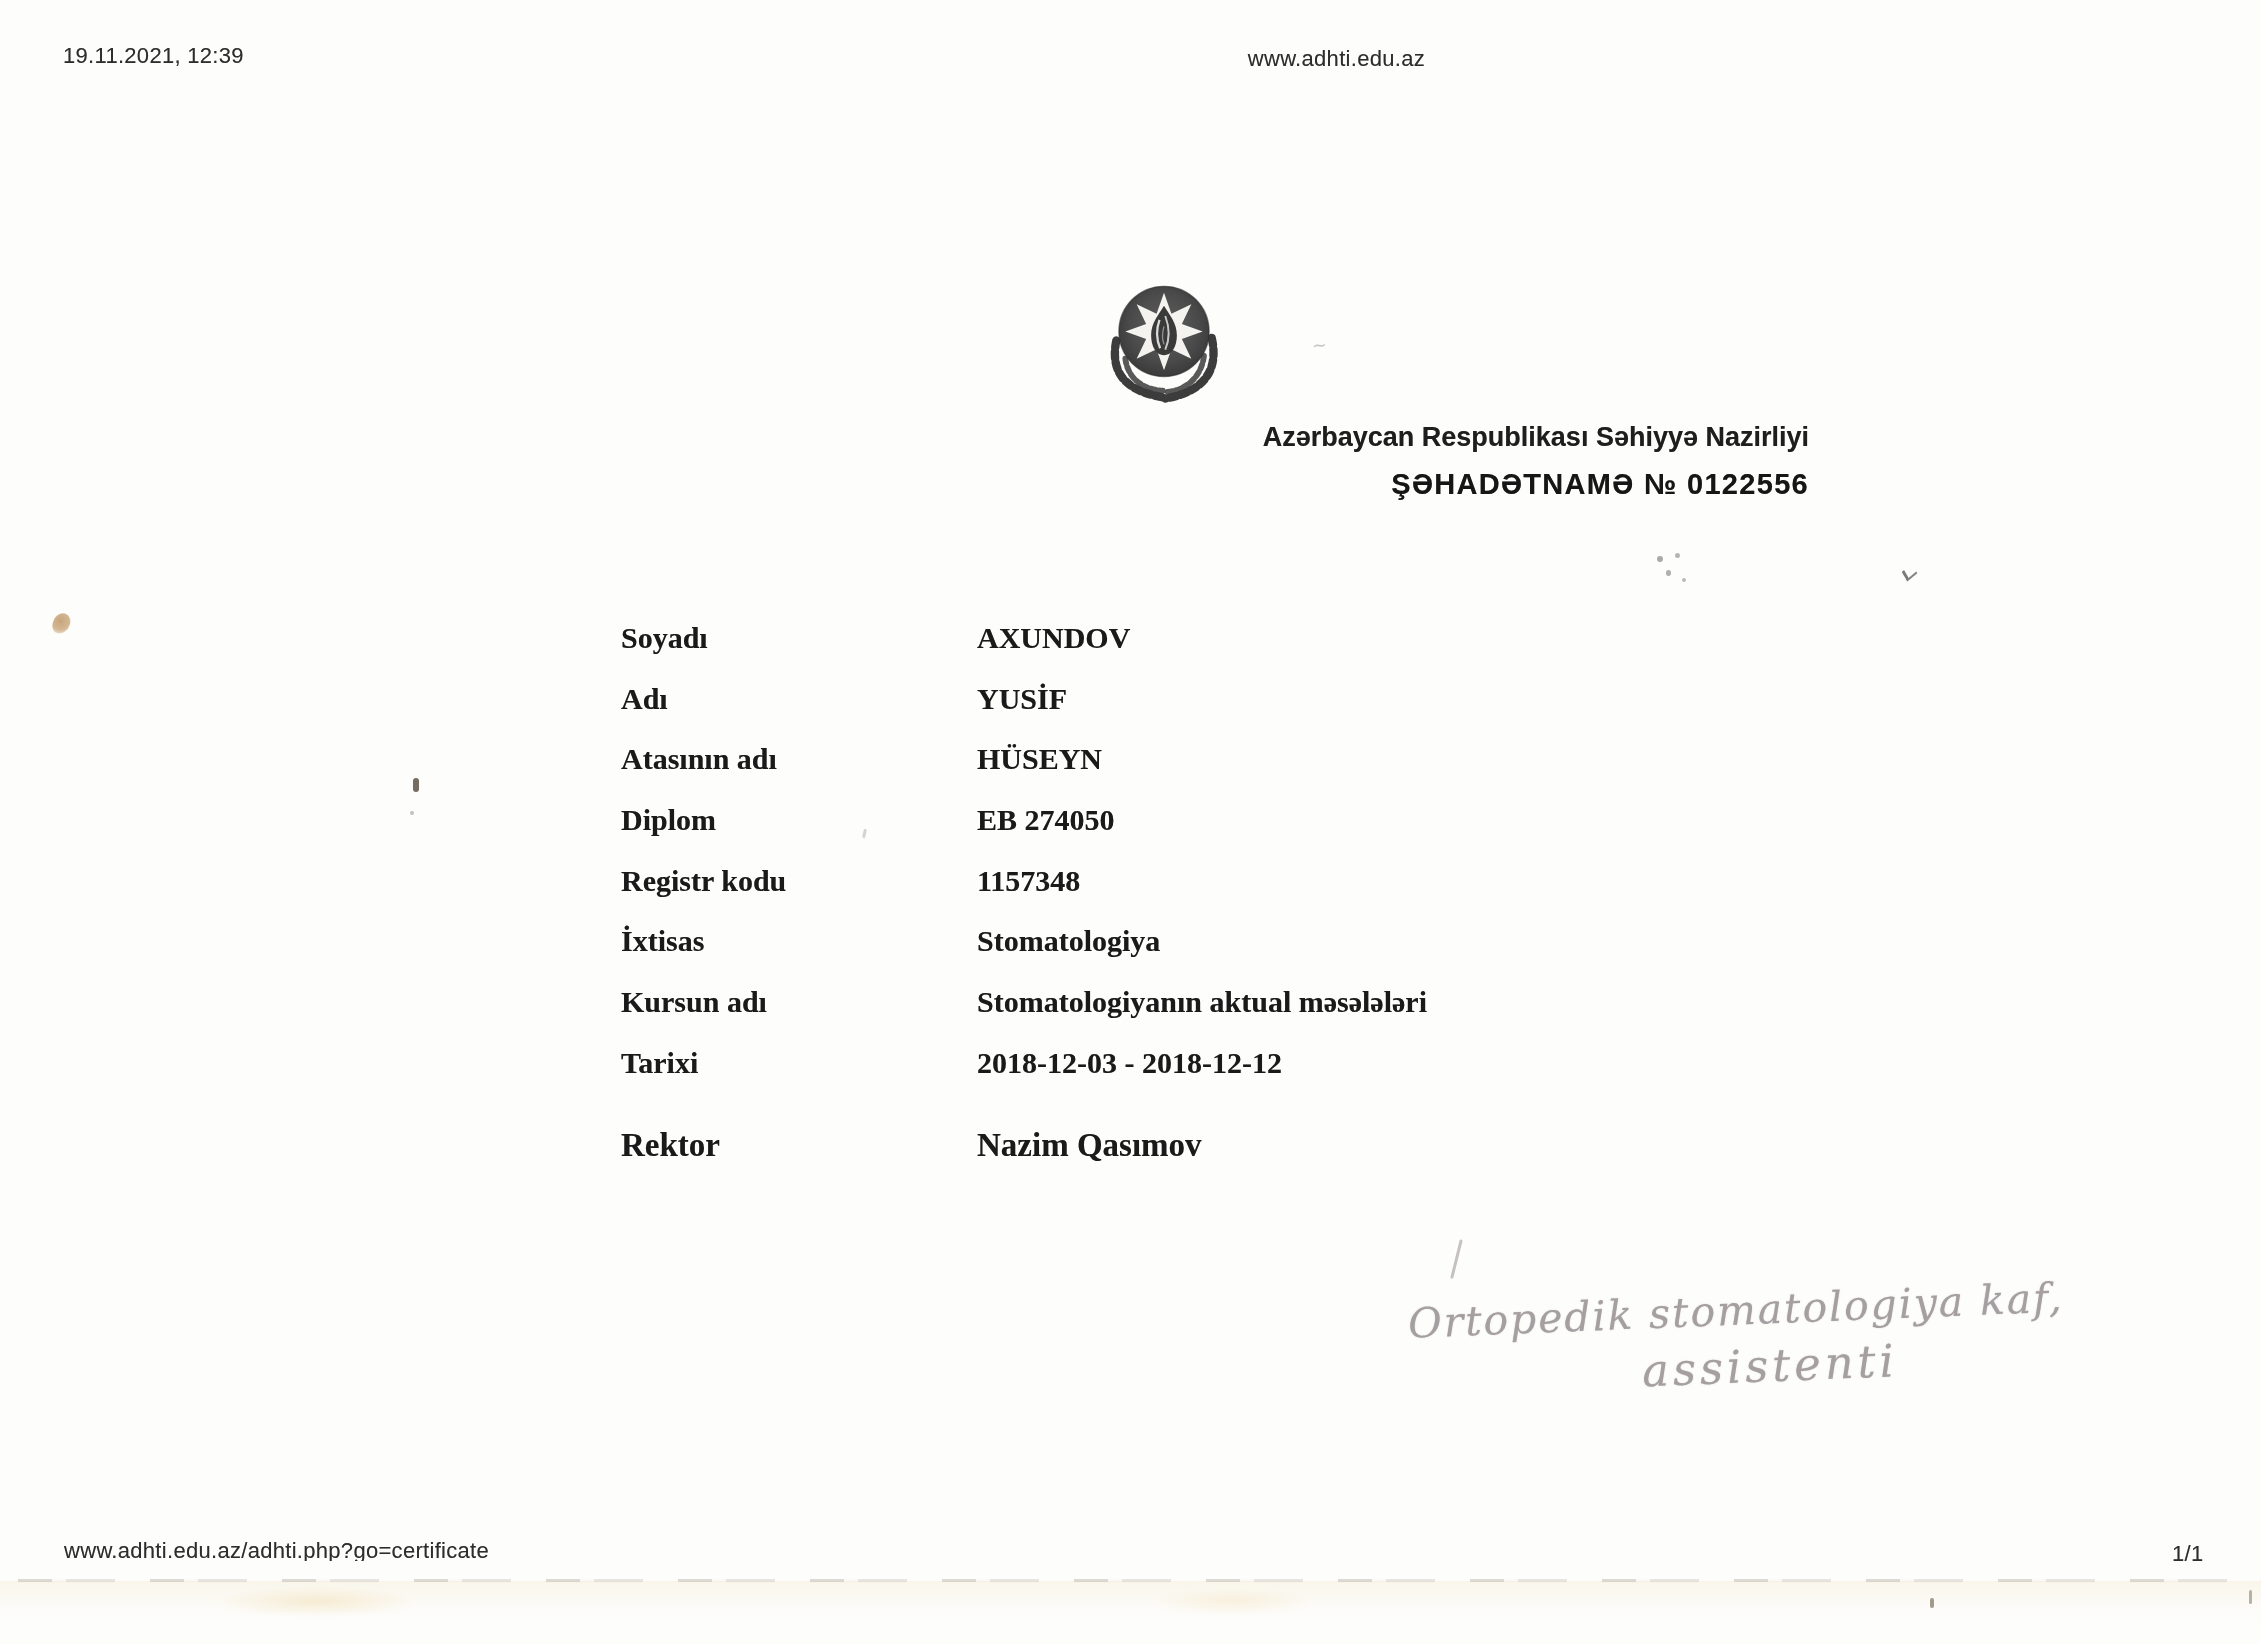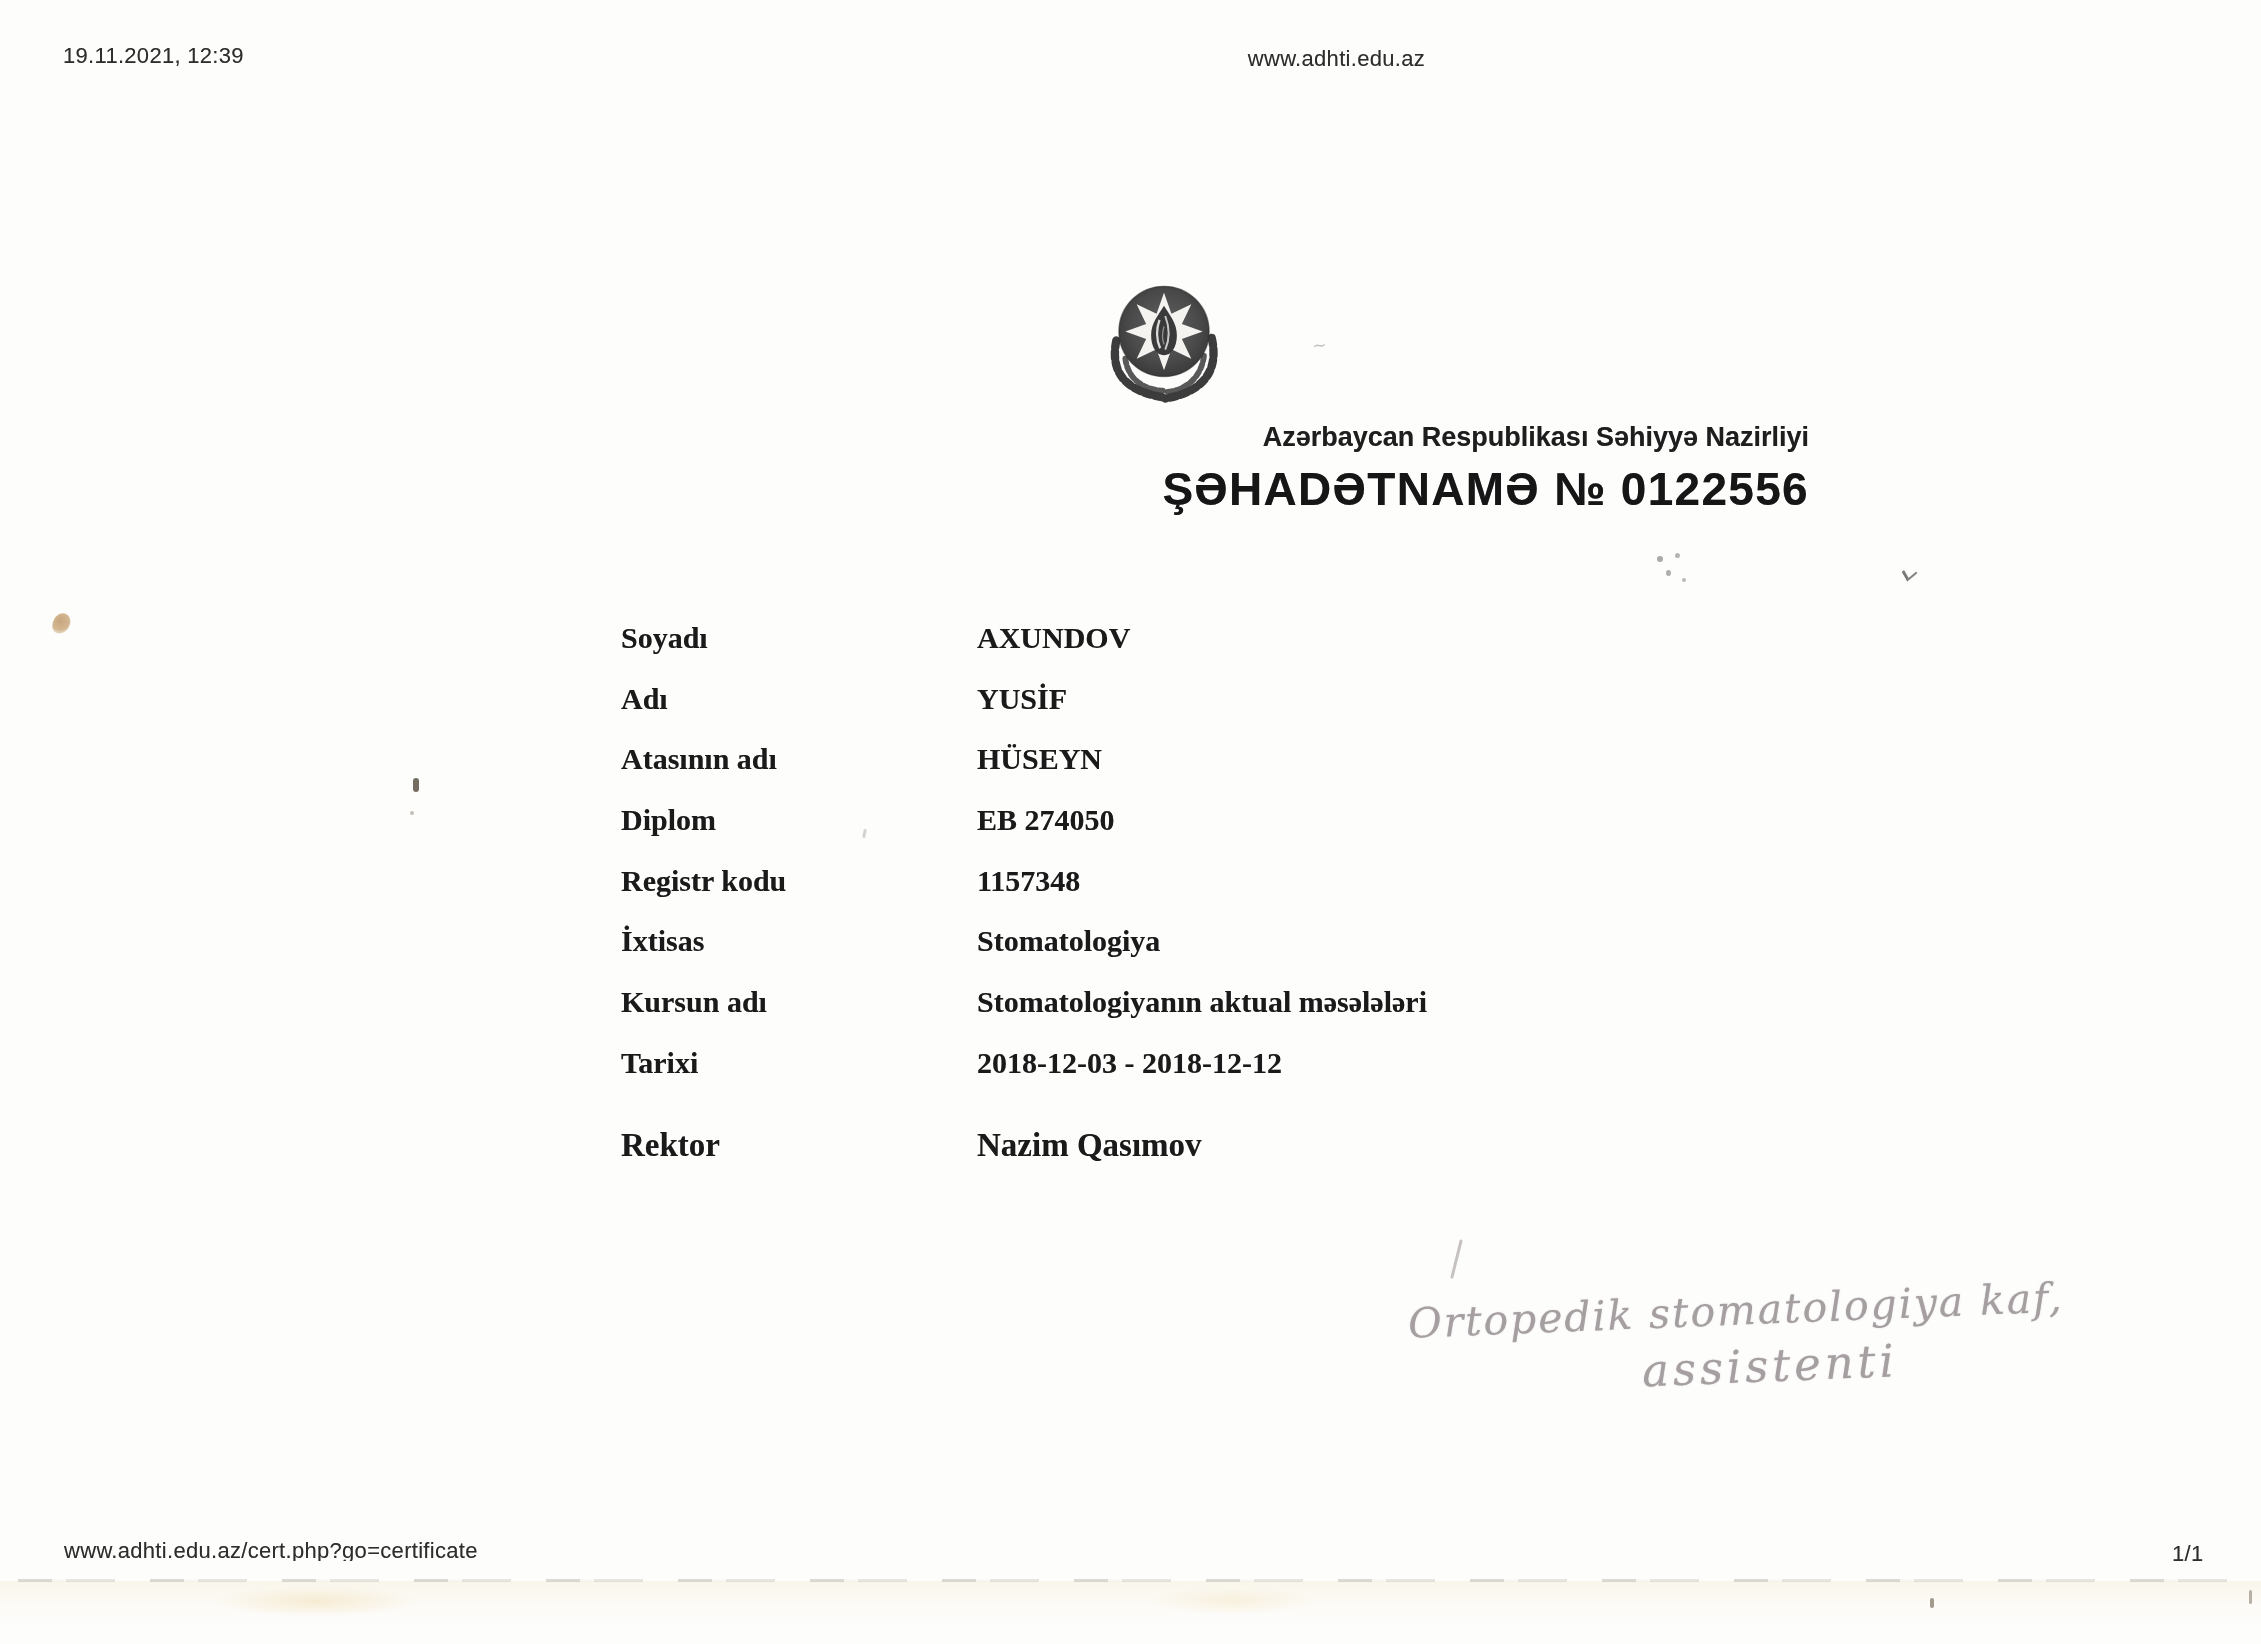--- a/index.html
+++ b/index.html
@@ -36,23 +36,23 @@
   }
   .org-line{
     font-weight:bold;
     font-size:27px;
     line-height:34px;
     color:#1e1e1e;
     text-shadow:0 0 0.6px rgba(30,30,30,.45);
     white-space:nowrap;
   }
   .doc-title{
-    margin-top:8px;
+    margin-top:14px;
     font-weight:bold;
-    font-size:46px;
+    font-size:29px;
     letter-spacing:1.3px;
     color:#161616;
     text-shadow:0 0 0.6px rgba(22,22,22,.5);
     white-space:nowrap;
   }
 
   
   .fields{position:absolute;left:0;top:0;}
   .frow{position:absolute;white-space:nowrap;
     font-family:"Liberation Serif",serif;font-weight:bold;
@@ -188,21 +188,21 @@
       <span class="lbl">Rektor</span>
       <span class="val">Nazim Qasımov</span>
     </div>
   </div>
 
   <div class="handnote">
     <div class="hl1">Ortopedik stomatologiya kaf,</div>
     <div class="hl2">assistenti</div>
   </div>
 
-  <div class="meta meta-footer-url">www.adhti.edu.az/cert.php?go=certificate</div>
+  <div class="meta meta-footer-url">www.adhti.edu.az/adhti.php?go=certificate</div>
   <div class="meta meta-page-number">1/1</div>
 
   <div class="artifact stain-blob"></div>
   <div class="artifact speck-a"></div>
   <div class="artifact speck-b"></div>
   <div class="artifact tilde-mark">~</div>
   <div class="artifact dot-cluster">
     <i class="artifact dc1" style="position:absolute;"></i>
     <i class="artifact dc2" style="position:absolute;"></i>
     <i class="artifact dc3" style="position:absolute;"></i>

